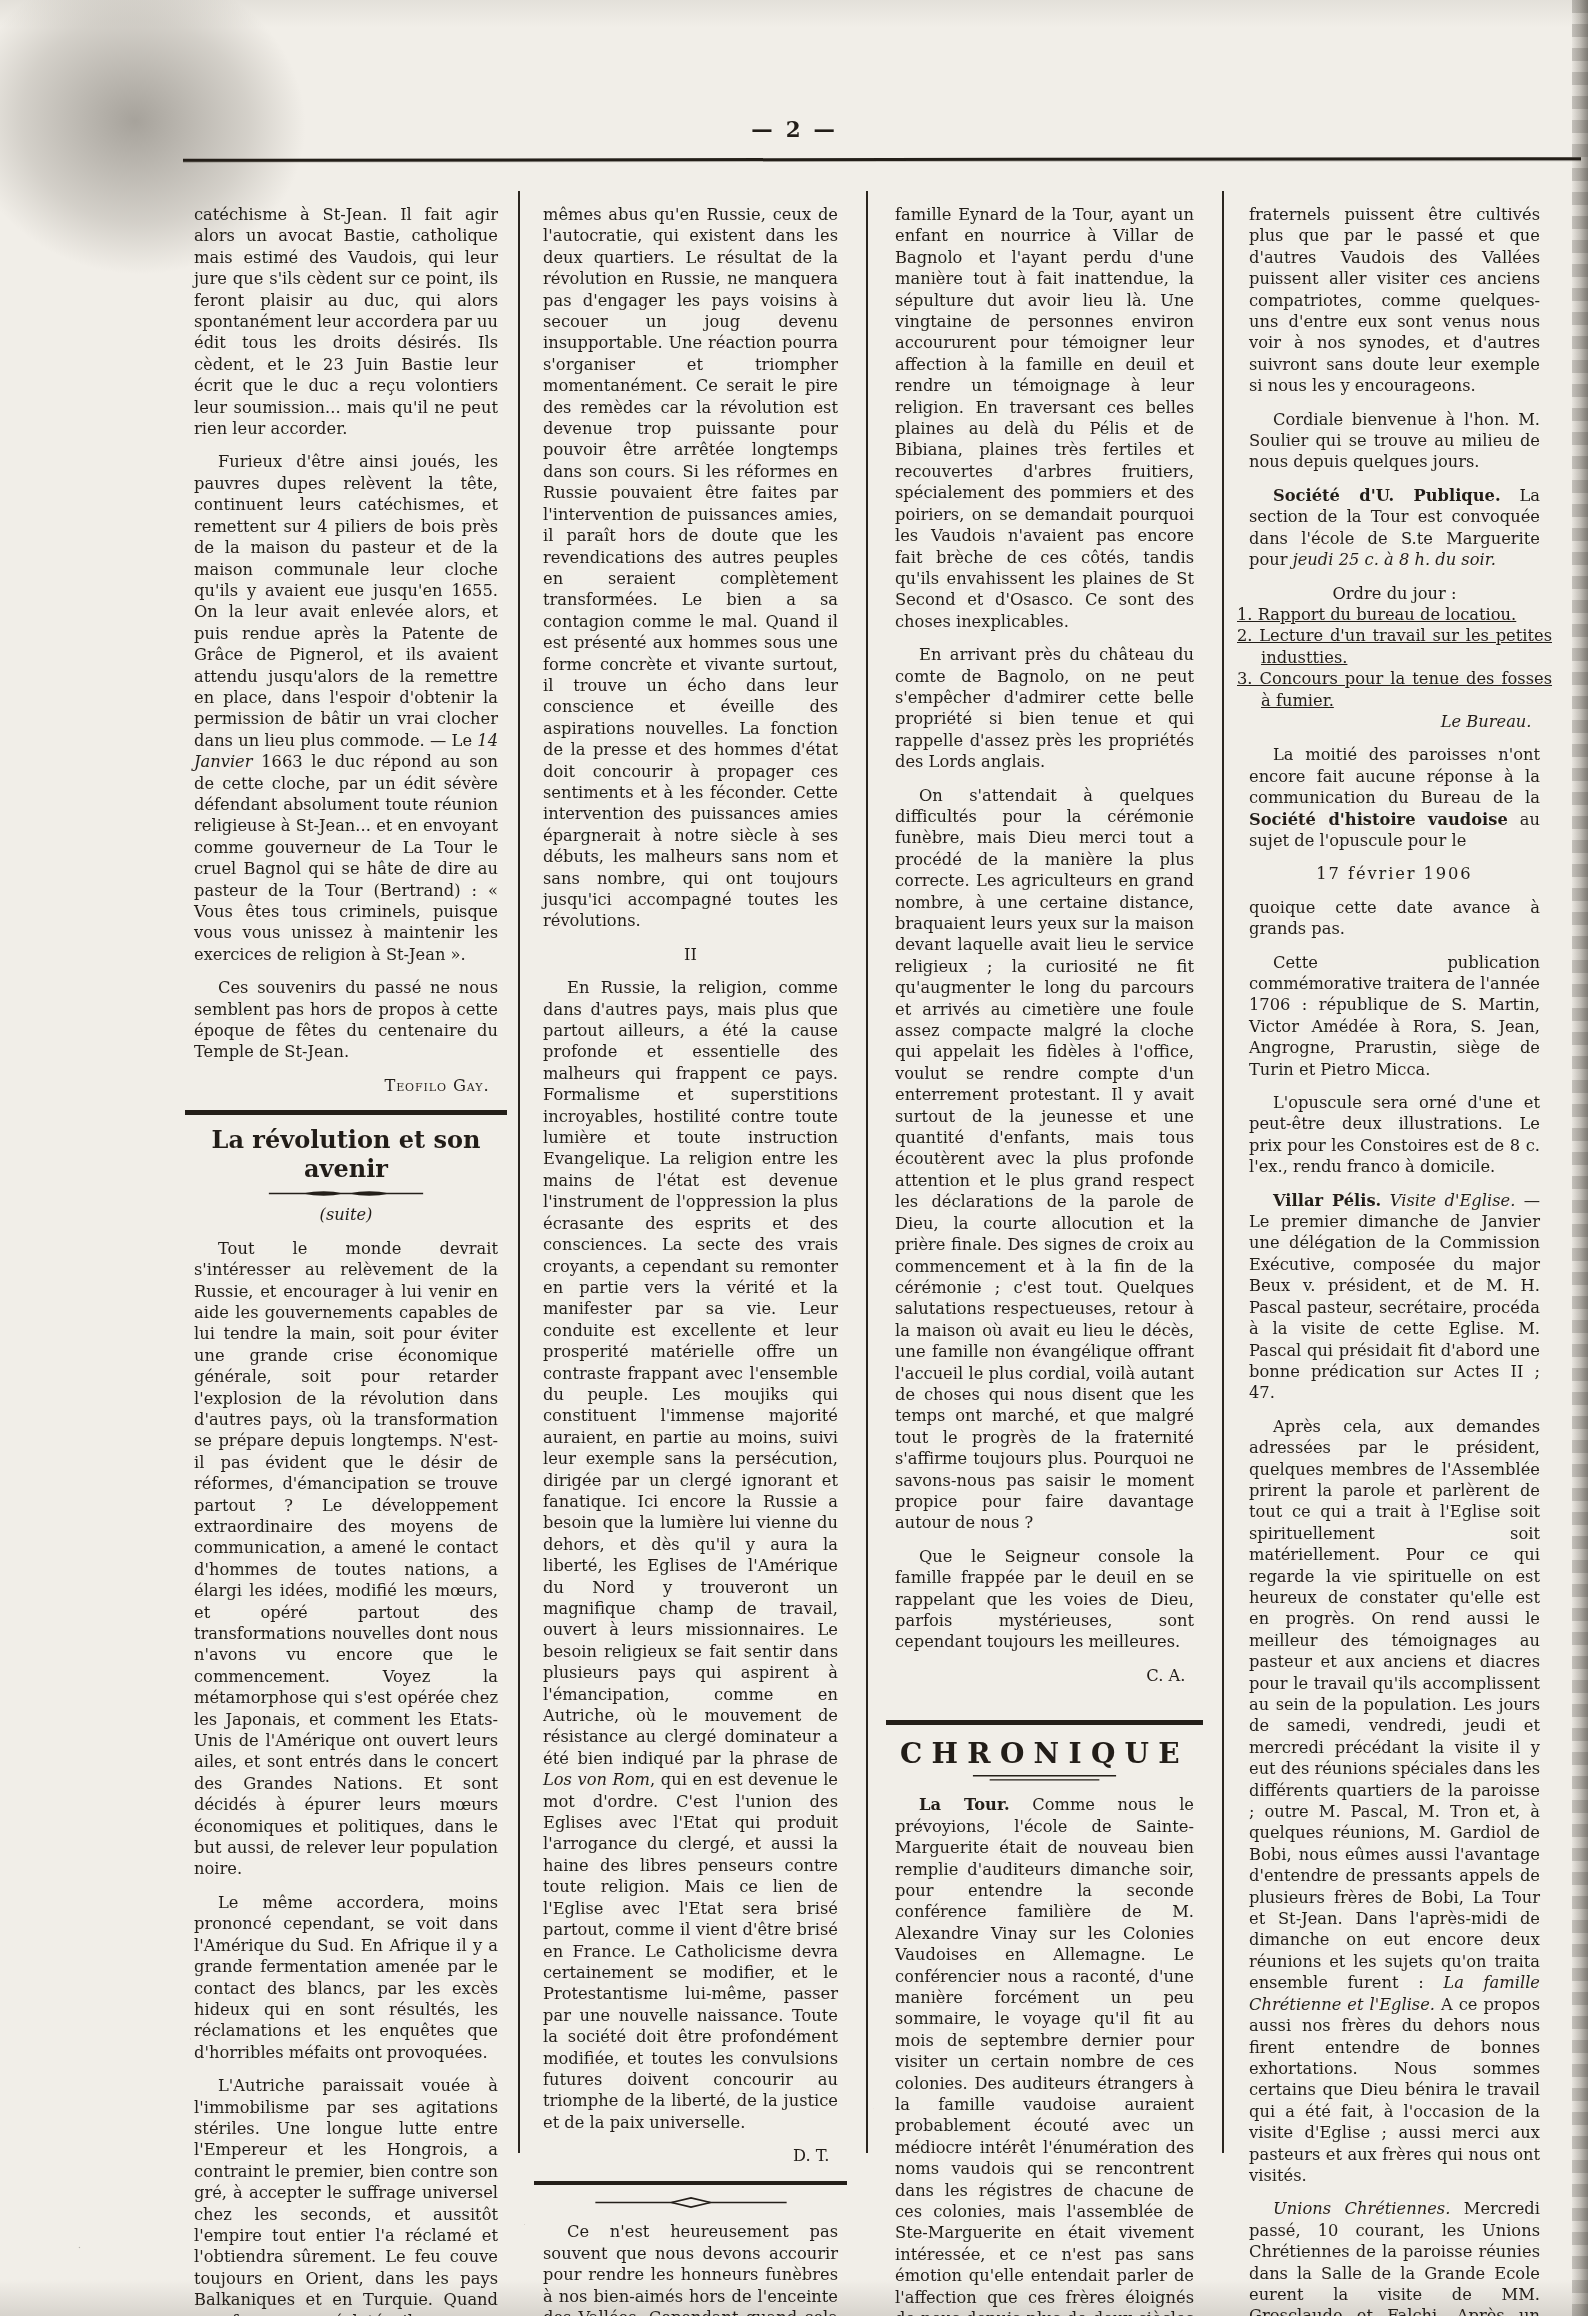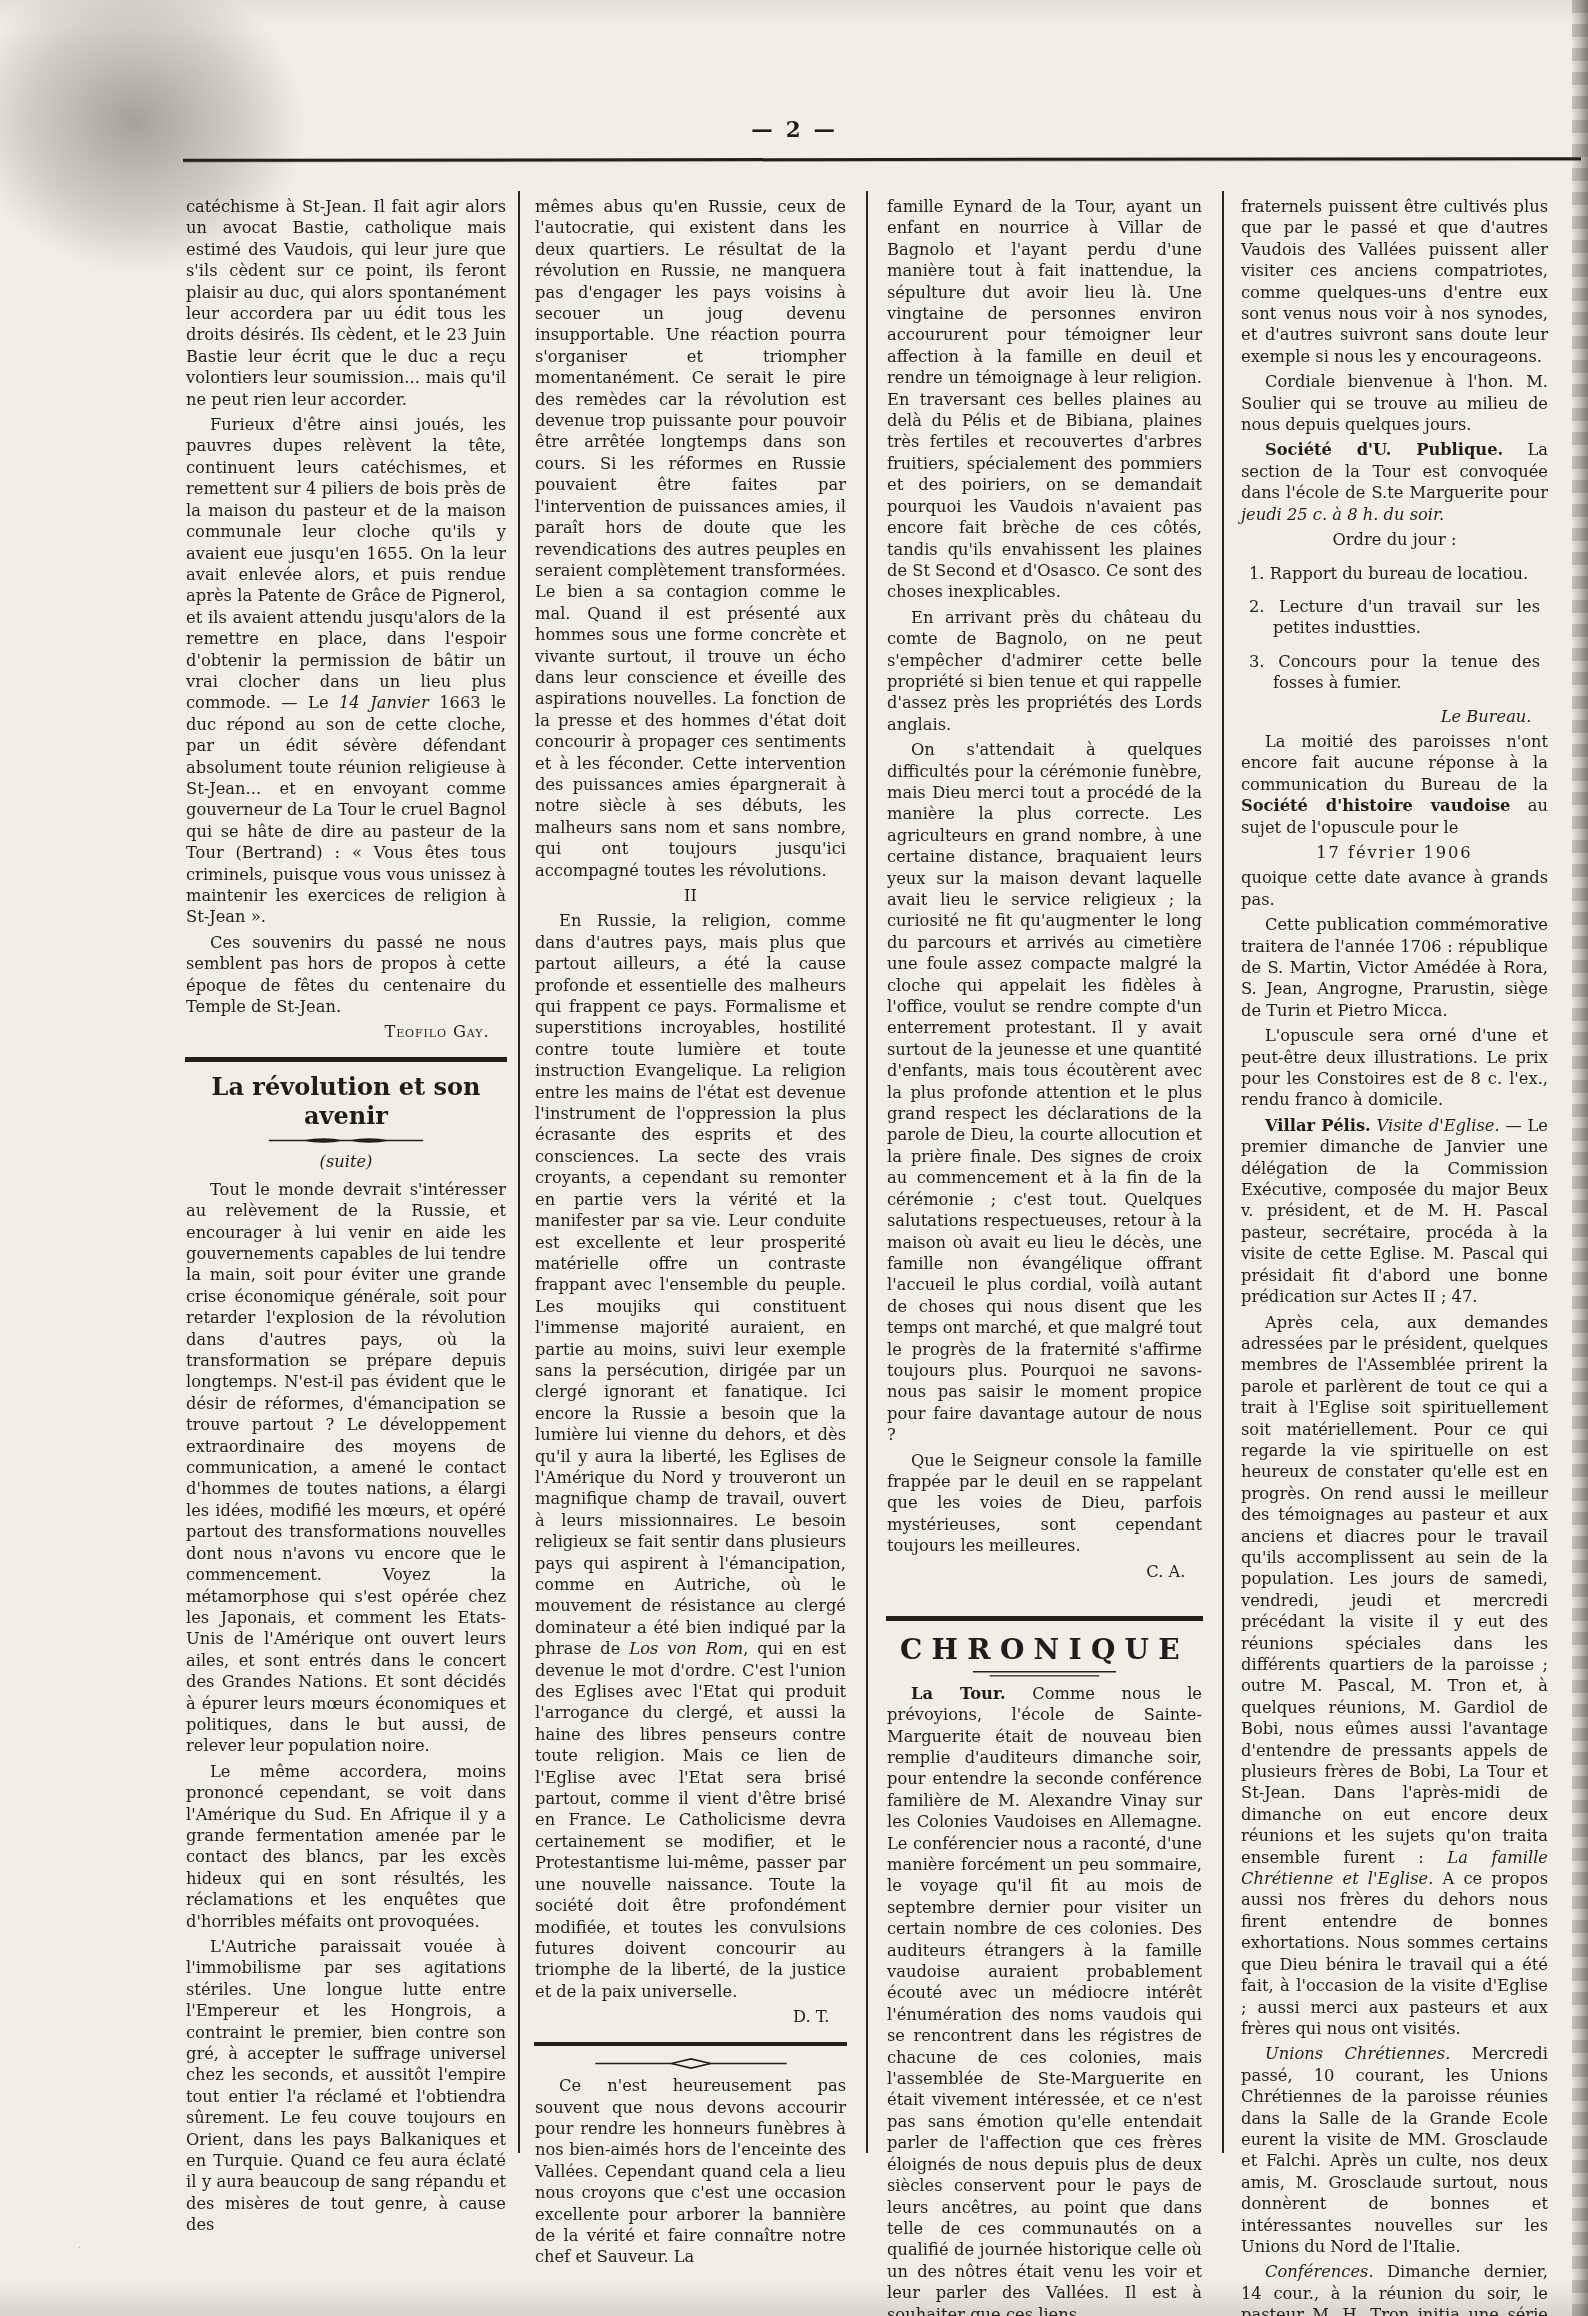--- a/index.html
+++ b/index.html
@@ -49,34 +49,34 @@
   .vr3{left:1222px;}
   .col{
     position:absolute;top:192px;
     font-size:16.3px;line-height:21.4px;
     text-rendering:optimizeLegibility;
   }
   .c1{left:182px;width:328px;}
   .c2{left:531px;width:319px;}
   .c3{left:883px;width:323px;}
   .c4{left:1237px;width:315px;}
-  .par{margin:4px;text-align:justify;text-indent:24px;}
+  .par{margin:12px;text-align:justify;text-indent:24px;}
   .cont{text-indent:0;}
   .cline{margin:0;text-align:center;}
   .sig{margin:0;text-align:right;padding-right:20.5px;}
   .sc{font-variant:small-caps;letter-spacing:0.9px;}
   .ital{font-style:italic;}
   .sect-rule{height:4.7px;background:#241f19;margin:14px 2.8px 11.2px 2.8px;}
   .gap-lg{margin-top:34px;}
   .art-title{margin:1.9px 0 4.7px 0;text-align:center;font-weight:bold;font-size:24px;line-height:1.2;}
   .title-sm{font-size:22.4px;}
   .chron-title{margin:5.6px 0 1.9px 0;text-align:center;font-weight:bold;font-size:28px;letter-spacing:9.3px;line-height:1.25;}
   .orn{margin:0.9px 0 4.7px 0;text-align:center;line-height:0;}
   .suite{margin:0 0 6.5px 0;text-align:center;font-style:italic;}
-  .li{margin:12px;padding-left:24px;text-indent:-24px;text-align:justify;}
+  .li{margin:0;padding-left:24px;text-indent:-24px;text-align:justify;text-decoration:underline;}
   .seg-i{font-style:italic;}
   .seg-b{font-weight:bold;}
 </style>
 </head>
 <body>
 
 <div class="page">
   <div class="smudge-tl"></div>
   <div class="edge-right"></div>
   <div class="edge-bl"></div>

